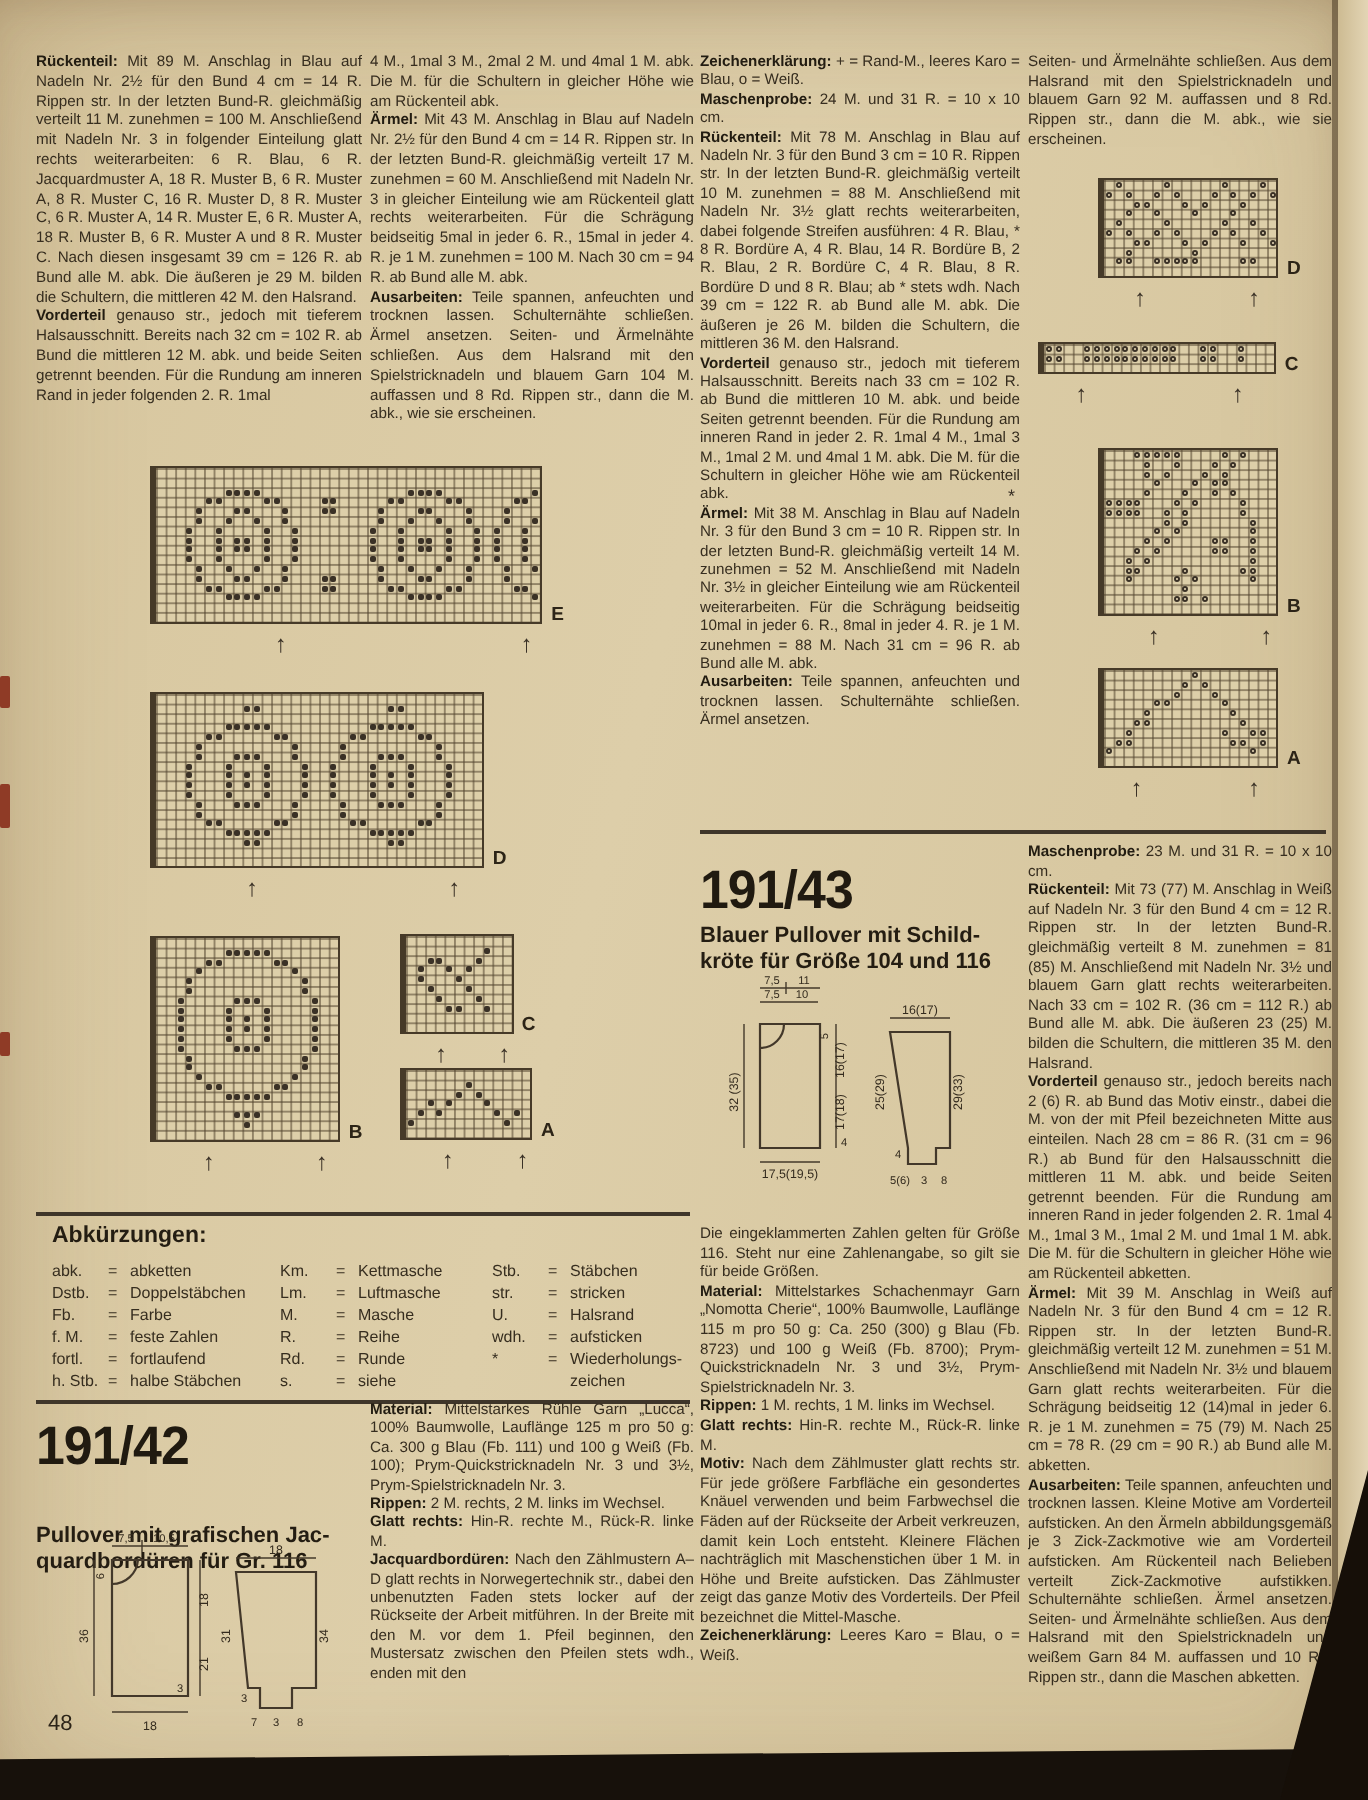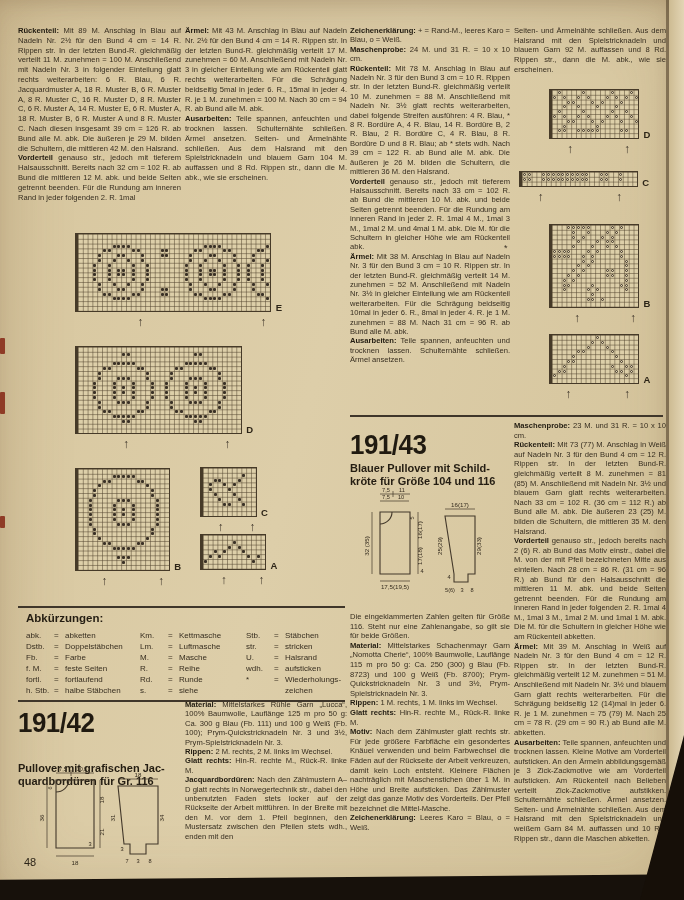--- a/index.html
+++ b/index.html
@@ -44,20 +44,21 @@
 </head>
 <body>
 
 <div class="page">
 
   <div class="text" style="left:18px;top:26px;width:163px;line-height:9.8px;height:208px">
       <p class="para"><b>Rückenteil: </b>Mit 89 M. Anschlag in Blau auf Nadeln Nr. 2½ für den Bund 4 cm = 14 R. Rippen str. In der letzten Bund-R. gleichmäßig verteilt 11 M. zunehmen = 100 M. Anschließend mit Nadeln Nr. 3 in folgender Einteilung glatt rechts weiterarbeiten: 6 R. Blau, 6 R. Jacquardmuster A, 18 R. Muster B, 6 R. Muster A, 8 R. Muster C, 16 R. Muster D, 8 R. Muster C, 6 R. Muster A, 14 R. Muster E, 6 R. Muster A, 18 R. Muster B, 6 R. Muster A und 8 R. Muster C. Nach diesen insgesamt 39 cm = 126 R. ab Bund alle M. abk. Die äußeren je 29 M. bilden die Schultern, die mittleren 42 M. den Halsrand.</p>
       <p class="para"><b>Vorderteil </b>genauso str., jedoch mit tieferem Halsausschnitt. Bereits nach 32 cm = 102 R. ab Bund die mittleren 12 M. abk. und beide Seiten getrennt beenden. Für die Rundung am inneren Rand in jeder folgenden 2. R. 1mal</p>
     </div>
   <div class="text" style="left:185px;top:26px;width:162px;line-height:9.8px;height:206px">
+      <p class="para">4 M., 1mal 3 M., 2mal 2 M. und 4mal 1 M. abk. Die M. für die Schultern in gleicher Höhe wie am Rückenteil abk.</p>
       <p class="para"><b>Ärmel: </b>Mit 43 M. Anschlag in Blau auf Nadeln Nr. 2½ für den Bund 4 cm = 14 R. Rippen str. In der letzten Bund-R. gleichmäßig verteilt 17 M. zunehmen = 60 M. Anschließend mit Nadeln Nr. 3 in gleicher Einteilung wie am Rückenteil glatt rechts weiterarbeiten. Für die Schrägung beidseitig 5mal in jeder 6. R., 15mal in jeder 4. R. je 1 M. zunehmen = 100 M. Nach 30 cm = 94 R. ab Bund alle M. abk.</p>
       <p class="para"><b>Ausarbeiten: </b>Teile spannen, anfeuchten und trocknen lassen. Schulternähte schließen. Ärmel ansetzen. Seiten- und Ärmelnähte schließen. Aus dem Halsrand mit den Spielstricknadeln und blauem Garn 104 M. auffassen und 8 Rd. Rippen str., dann die M. abk., wie sie erscheinen.</p>
     </div>
   <div class="text" style="left:350px;top:26px;width:160px;line-height:9.4px;height:386px">
       <p class="para"><b>Zeichenerklärung: </b>+ = Rand-M., leeres Karo = Blau, o = Weiß.</p>
       <p class="para"><b>Maschenprobe: </b>24 M. und 31 R. = 10 x 10 cm.</p>
       <p class="para"><b>Rückenteil: </b>Mit 78 M. Anschlag in Blau auf Nadeln Nr. 3 für den Bund 3 cm = 10 R. Rippen str. In der letzten Bund-R. gleichmäßig verteilt 10 M. zunehmen = 88 M. Anschließend mit Nadeln Nr. 3½ glatt rechts weiterarbeiten, dabei folgende Streifen ausführen: 4 R. Blau, * 8 R. Bordüre A, 4 R. Blau, 14 R. Bordüre B, 2 R. Blau, 2 R. Bordüre C, 4 R. Blau, 8 R. Bordüre D und 8 R. Blau; ab * stets wdh. Nach 39 cm = 122 R. ab Bund alle M. abk. Die äußeren je 26 M. bilden die Schultern, die mittleren 36 M. den Halsrand.</p>
       <p class="para"><b>Vorderteil </b>genauso str., jedoch mit tieferem Halsausschnitt. Bereits nach 33 cm = 102 R. ab Bund die mittleren 10 M. abk. und beide Seiten getrennt beenden. Für die Rundung am inneren Rand in jeder 2. R. 1mal 4 M., 1mal 3 M., 1mal 2 M. und 4mal 1 M. abk. Die M. für die Schultern in gleicher Höhe wie am Rückenteil abk.</p>
       <p class="para"><b>Ärmel: </b>Mit 38 M. Anschlag in Blau auf Nadeln Nr. 3 für den Bund 3 cm = 10 R. Rippen str. In der letzten Bund-R. gleichmäßig verteilt 14 M. zunehmen = 52 M. Anschließend mit Nadeln Nr. 3½ in gleicher Einteilung wie am Rückenteil weiterarbeiten. Für die Schrägung beidseitig 10mal in jeder 6. R., 8mal in jeder 4. R. je 1 M. zunehmen = 88 M. Nach 31 cm = 96 R. ab Bund alle M. abk.</p>
       <p class="para"><b>Ausarbeiten: </b>Teile spannen, anfeuchten und trocknen lassen. Schulternähte schließen. Ärmel ansetzen.</p>
@@ -633,21 +634,21 @@
         <span class="term">Doppelstäbchen</span>
       </div>
       <div class="abbr-row">
         <span class="ab">Fb.</span>
         <span class="eq">=</span>
         <span class="term">Farbe</span>
       </div>
       <div class="abbr-row">
         <span class="ab">f. M.</span>
         <span class="eq">=</span>
-        <span class="term">feste Seiten</span>
+        <span class="term">feste Zahlen</span>
       </div>
       <div class="abbr-row">
         <span class="ab">fortl.</span>
         <span class="eq">=</span>
         <span class="term">fortlaufend</span>
       </div>
       <div class="abbr-row">
         <span class="ab">h. Stb.</span>
         <span class="eq">=</span>
         <span class="term">halbe Stäbchen</span>

